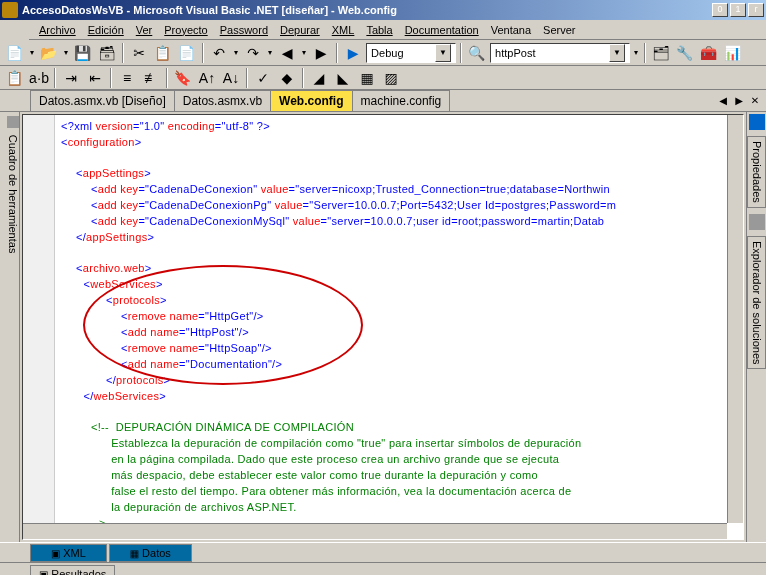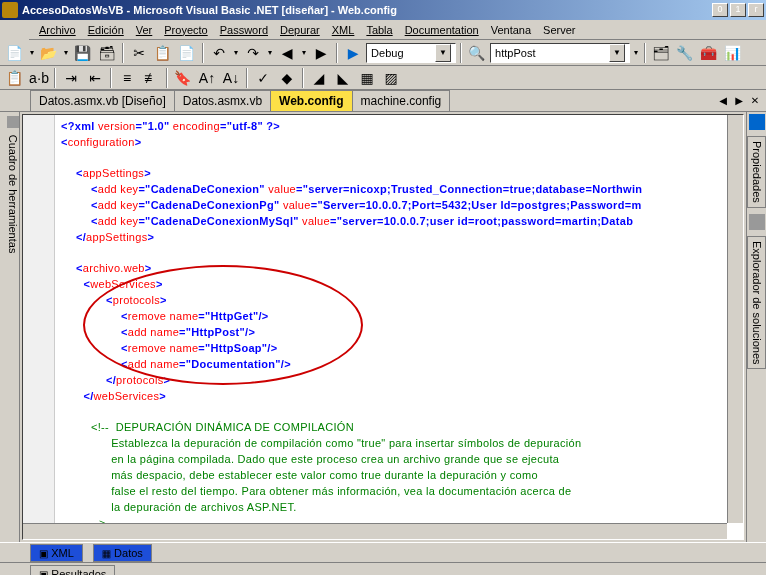--- a/index.html
+++ b/index.html
@@ -23,28 +23,28 @@
 .doctab.active { background: #fde047; font-weight: bold; }
 .tab-nav { position: absolute; right: 4px; display: flex; gap: 2px; }
 .main { display: flex; height: 430px; }
 .left-tabs { width: 20px; background: #d4d0c8; border-right: 1px solid #808080; writing-mode: vertical-rl; text-orientation: mixed; font-size: 10px; padding-top: 4px; text-align: left; }
 .right-tabs { width: 20px; background: #d4d0c8; border-left: 1px solid #808080; display: flex; flex-direction: column; gap: 4px; }
 .rtab { writing-mode: vertical-rl; font-size: 10px; padding: 4px 2px; border: 1px solid #808080; background: #d4d0c8; }
 .editor-wrap { flex: 1; background: #d4d0c8; padding: 2px; position: relative; }
 .editor { background: white; border: 1px solid; border-color: #404040 #fff #fff #404040; height: 100%; overflow: hidden; position: relative; }
 .editor-margin { position: absolute; left: 0; top: 0; width: 32px; height: 100%; background: #f0f0f0; border-right: 1px solid #ccc; }
 .code { font-family: 'Courier New', monospace; font-size: 12px; line-height: 15px; white-space: pre; padding: 4px 0 4px 38px; letter-spacing: 0.3px; }
-.c-blue { color: #0000ff; font-weight: bold; }
+.c-blue { color: #0000ff; }
 .c-red { color: #ff0000; }
 .c-green { color: #008000; }
 .ellipse { position: absolute; border: 2px solid #cc0000; border-radius: 50%; pointer-events: none; }
 .scroll-v { position: absolute; right: 0; top: 0; width: 16px; height: calc(100% - 16px); background: #d4d0c8; border-left: 1px solid #808080; }
 .scroll-h { position: absolute; bottom: 0; left: 0; right: 16px; height: 16px; background: #d4d0c8; border-top: 1px solid #808080; }
 .bottom-tabs { background: #d4d0c8; height: 20px; display: flex; align-items: center; padding: 0 30px; border-top: 1px solid #fff; }
-.btab { border: 1px solid #808080; padding: 2px 8px; font-size: 10px; background: #1d4ed8; cursor: pointer; margin-right: 10px; }
+.btab { border: 1px solid #808080; padding: 2px 20px; font-size: 10px; background: #0369a1; cursor: pointer; margin-right: 2px; }
 .results-tab { background: #d4d0c8; height: 20px; padding: 2px 30px; border-top: 1px solid #808080; }
 .rtab2 { display: inline-block; border: 1px solid #808080; padding: 2px 8px; font-size: 10px; cursor: pointer; }
 .tb-glyph { font-family: sans-serif; }
 </style>
 </head>
 <body>
 
 <div class="titlebar">
   <span class="titlebar-icon"></span>
   <span class="titlebar-text">AccesoDatosWsVB - Microsoft Visual Basic .NET [diseñar] - Web.config</span>

